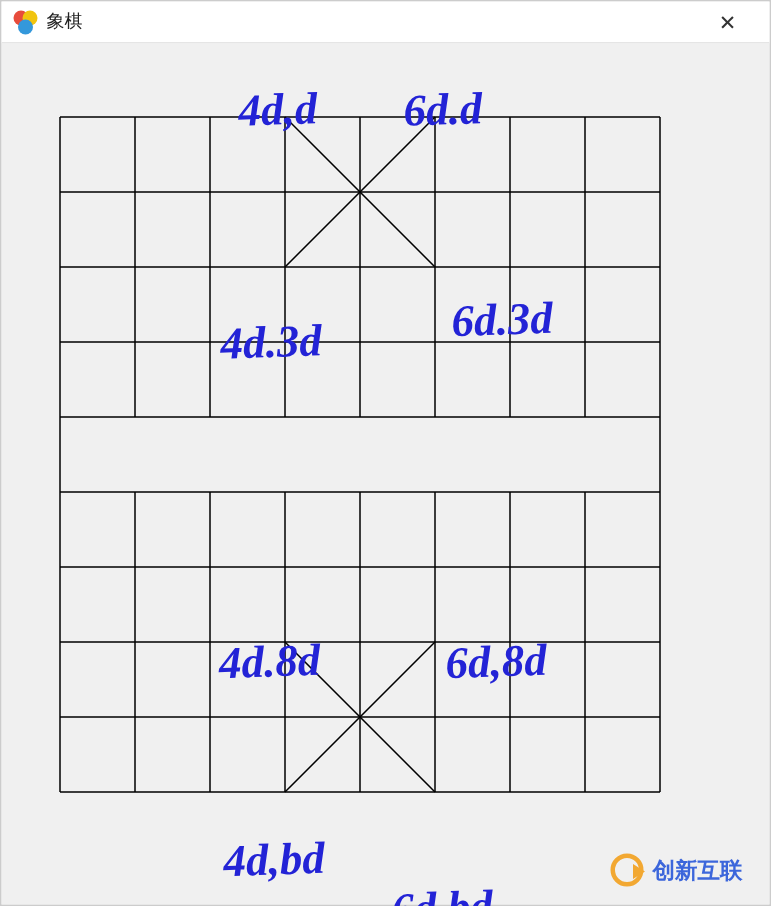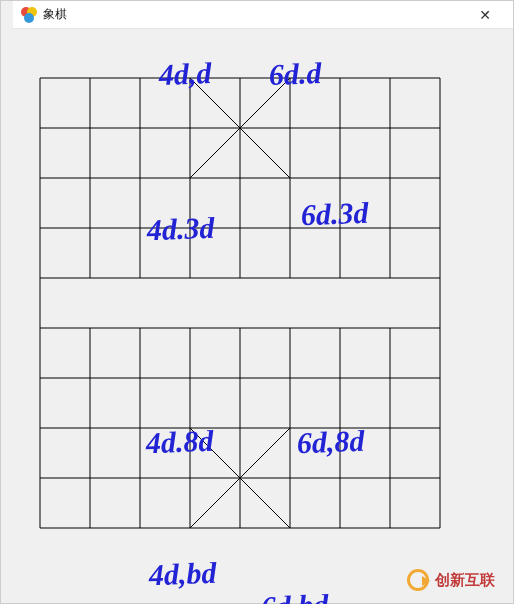--- a/index.html
+++ b/index.html
@@ -20,21 +20,20 @@
     position: relative;
   }
   .titlebar {
     height: 28px;
     background: #fff;
     display: flex;
     align-items: center;
     padding: 0 8px;
     box-sizing: border-box;
     border-bottom: 1px solid #e5e5e5;
-    margin-left: 12px;
   }
   .app-icon {
     width: 16px;
     height: 16px;
     margin-right: 6px;
     position: relative;
   }
   .app-icon .c1, .app-icon .c2, .app-icon .c3 {
     position: absolute;
     border-radius: 50%;
@@ -103,21 +102,21 @@
     position: absolute;
     right: -4px;
     bottom: 2px;
     width: 0; height: 0;
     border-left: 8px solid #f39c12;
     border-top: 5px solid transparent;
     border-bottom: 5px solid transparent;
   }
   .watermark .wm-text {
     font-size: 15px;
-    color: #b91c1c;
+    color: #1d4ed8;
     font-weight: 600;
   }
 </style>
 </head>
 <body>
 
 <div class="window">
   <div class="titlebar">
     <div class="app-icon">
       <span class="c1"></span>

